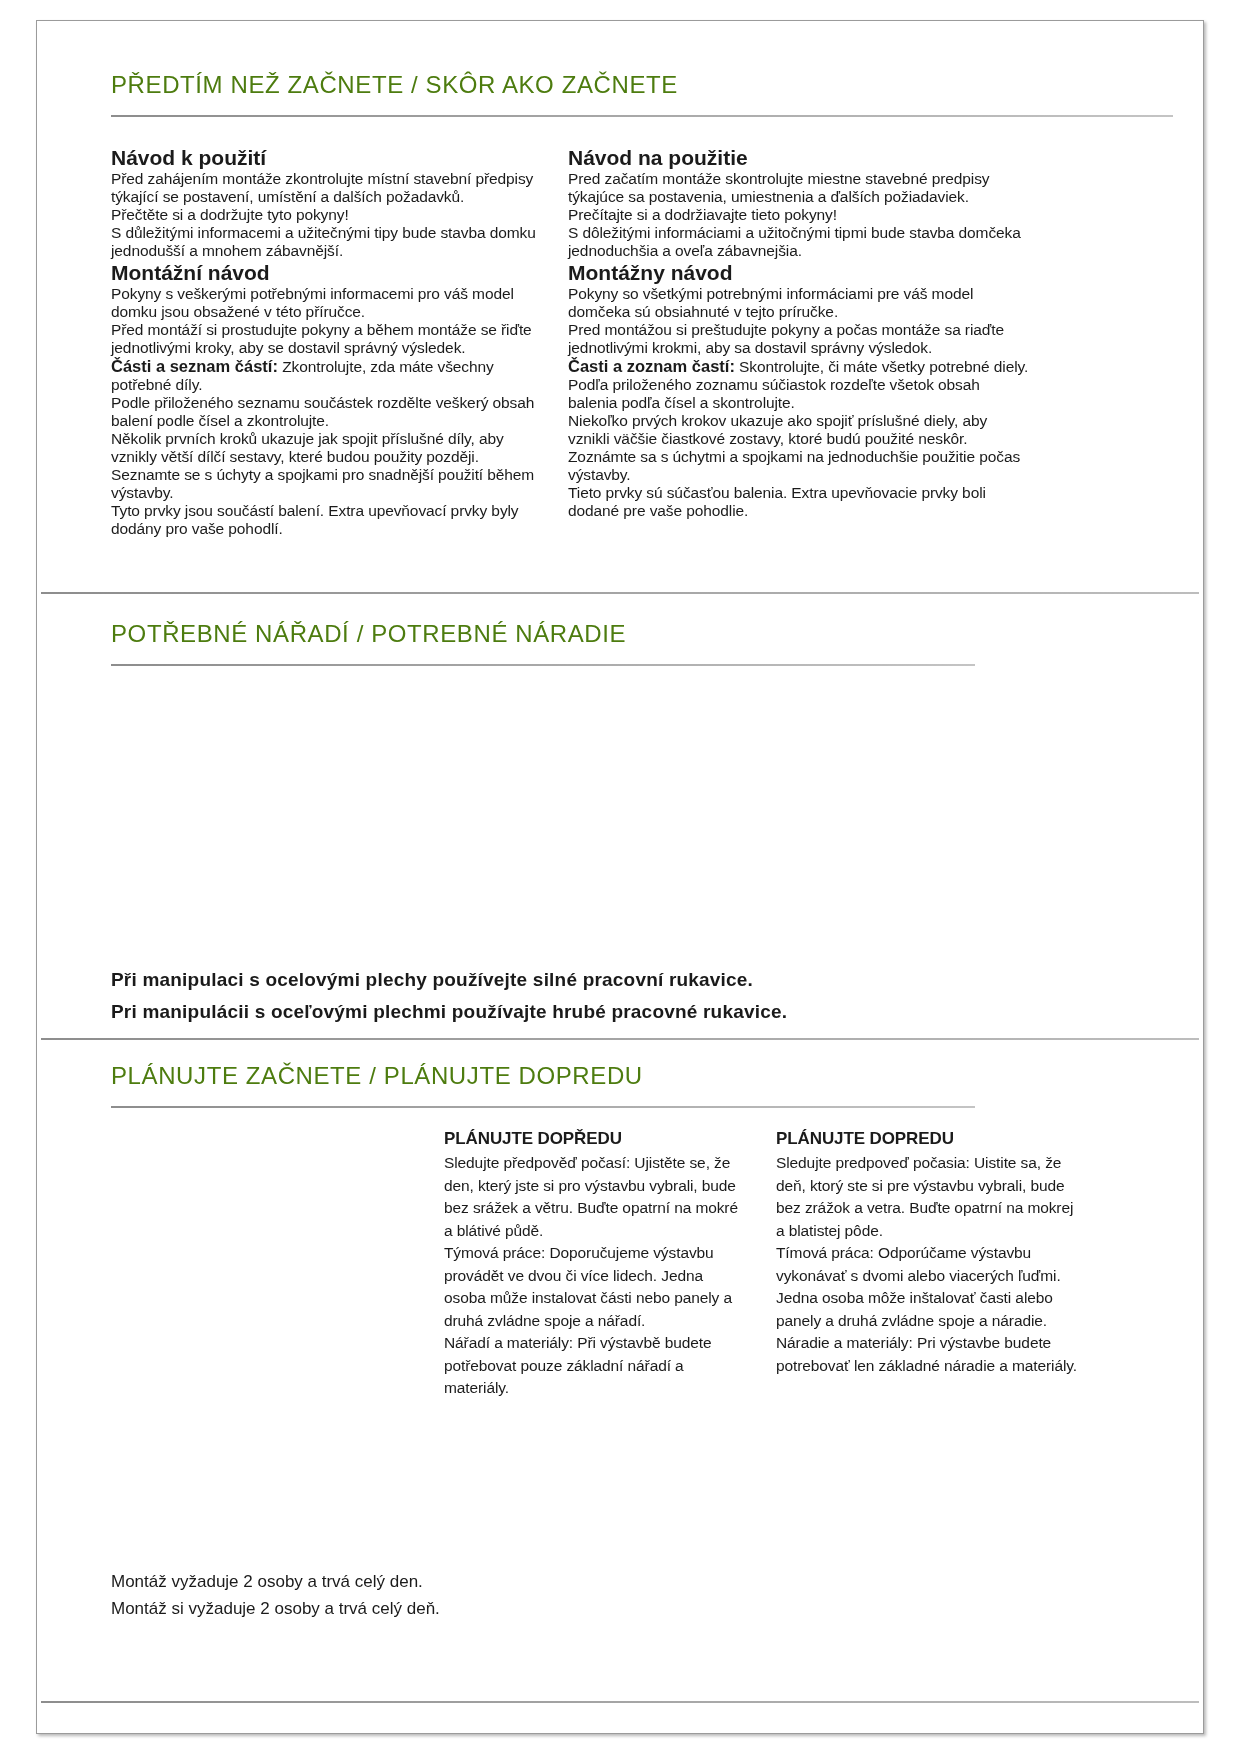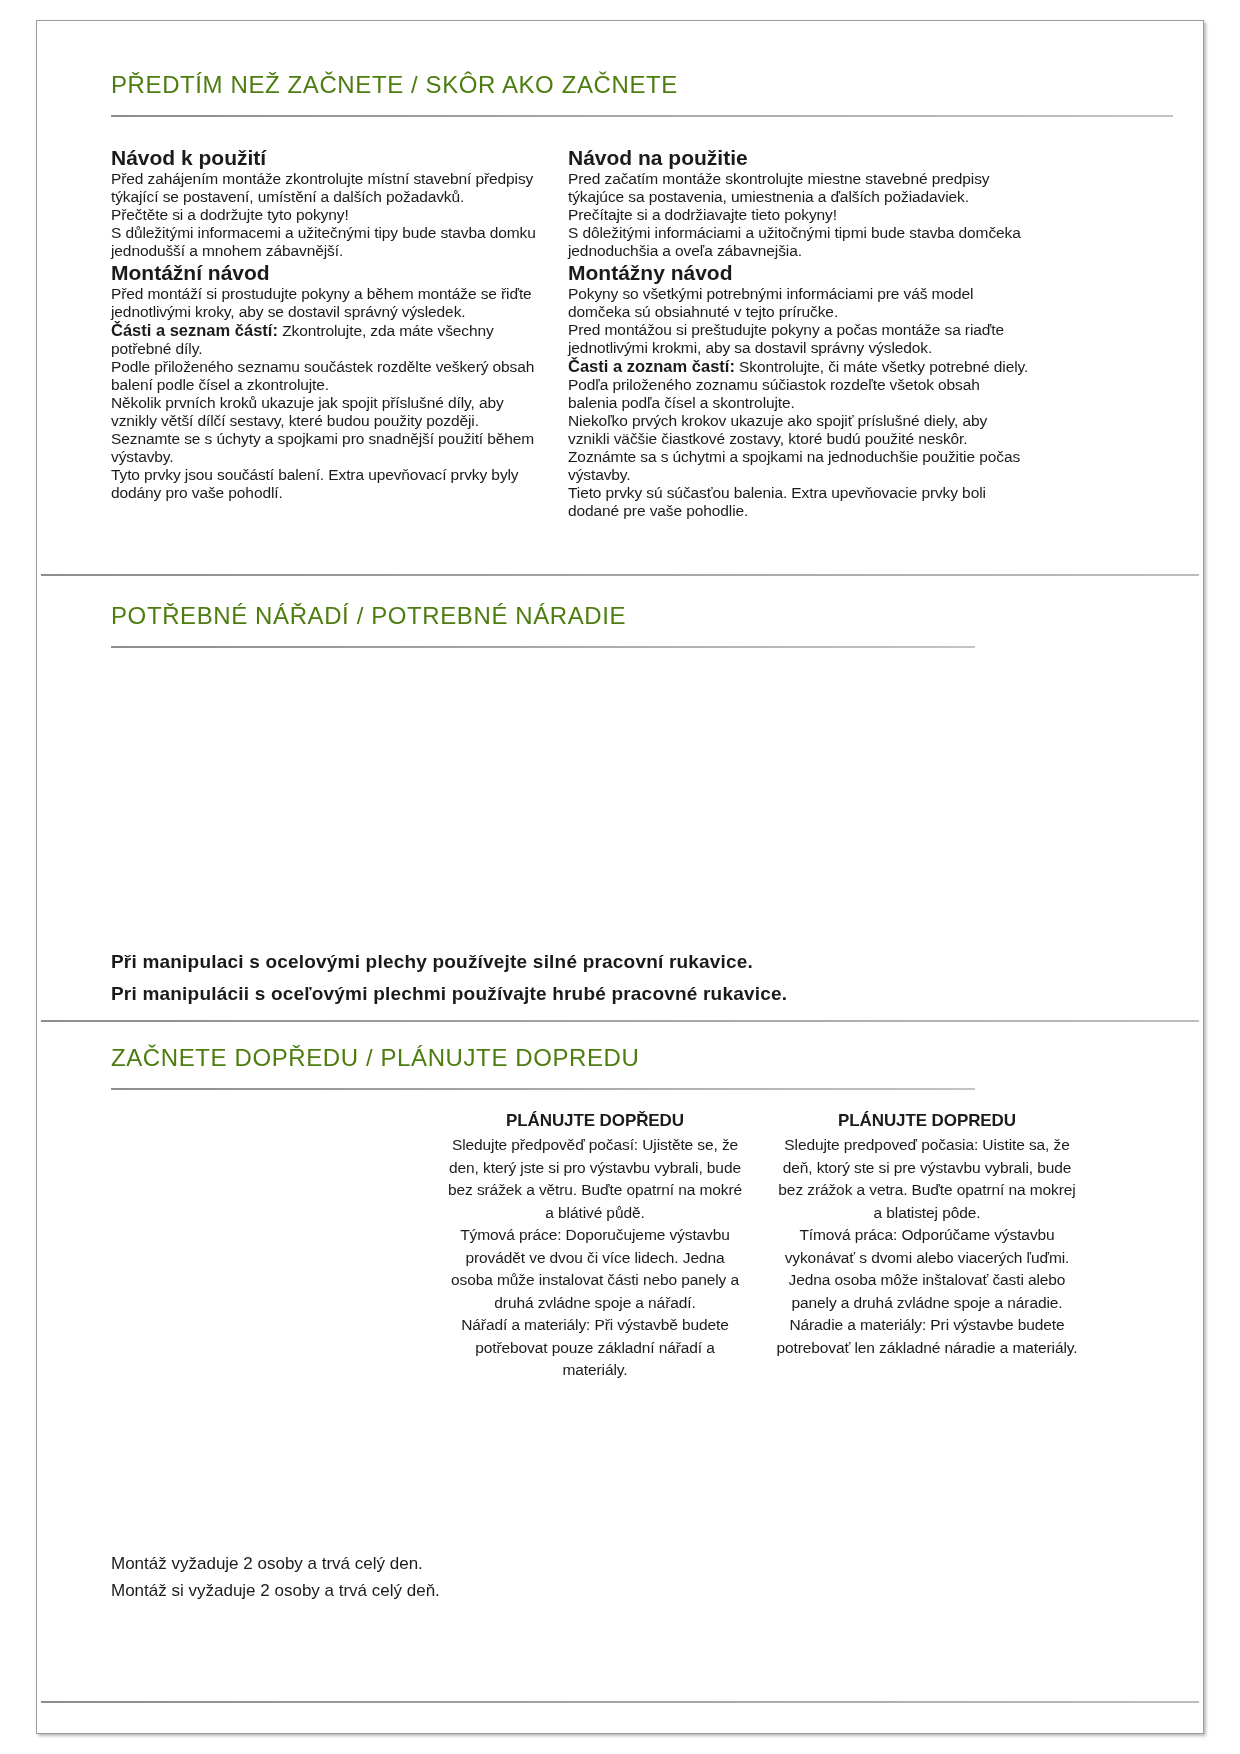--- a/index.html
+++ b/index.html
@@ -63,21 +63,21 @@
     font-weight: bold;
     font-size: 19px;
     line-height: 32px;
     letter-spacing: 0.2px;
     color: #1a1a1a;
   }
   .sec2-end-rule { margin-top: 10px; }
 
   
   .sec3-title-wrap { margin-top: 22px; }
-  .cols3 { display: flex; margin-top: 18px; text-align: center; }
+  .cols3 { display: flex; margin-top: 18px; }
   .plan-spacer { width: 333px; flex: 0 0 333px; }
   .plan-col { width: 302px; margin-right: 30px; }
   .plan-col .bh {
     font-weight: bold;
     font-size: 17px;
     line-height: 26px;
   }
   .plan-col p {
     font-size: 15.5px;
     line-height: 22.5px;
@@ -104,20 +104,21 @@
     <h1 class="section-title">PŘEDTÍM NEŽ ZAČNETE / SKÔR AKO ZAČNETE</h1>
     <div class="content-rule"></div>
 
     <div class="cols">
       <div class="col col-cz">
         <p class="bh">Návod k použití</p>
         <p>Před zahájením montáže zkontrolujte místní stavební předpisy týkající se postavení, umístění a dalších požadavků.</p>
         <p>Přečtěte si a dodržujte tyto pokyny!</p>
         <p>S důležitými informacemi a užitečnými tipy bude stavba domku jednodušší a mnohem zábavnější.</p>
         <p class="bh">Montážní návod</p>
+        <p>Pokyny s veškerými potřebnými informacemi pro váš model domku jsou obsažené v této příručce.</p>
         <p>Před montáží si prostudujte pokyny a během montáže se řiďte jednotlivými kroky, aby se dostavil správný výsledek.</p>
         <p><b>Části a seznam částí:</b> <span>Zkontrolujte, zda máte všechny potřebné díly.</span></p>
         <p>Podle přiloženého seznamu součástek rozdělte veškerý obsah balení podle čísel a zkontrolujte.</p>
         <p>Několik prvních kroků ukazuje jak spojit příslušné díly, aby vznikly větší dílčí sestavy, které budou použity později.</p>
         <p>Seznamte se s úchyty a spojkami pro snadnější použití během výstavby.</p>
         <p>Tyto prvky jsou součástí balení. Extra upevňovací prvky byly dodány pro vaše pohodlí.</p>
       </div>
 
       <div class="col col-sk">
         <p class="bh">Návod na použitie</p>
@@ -146,21 +147,21 @@
 
     <div class="warning">
       <p>Při manipulaci s ocelovými plechy používejte silné pracovní rukavice.</p>
       <p>Pri manipulácii s oceľovými plechmi používajte hrubé pracovné rukavice.</p>
     </div>
   </div>
 
   <div class="full-rule sec2-end-rule"></div>
 
   <div class="content sec3-title-wrap">
-    <h1 class="section-title">ZAČNETE DOPŘEDU / PLÁNUJTE DOPREDU</h1>
+    <h1 class="section-title">PLÁNUJTE ZAČNETE / PLÁNUJTE DOPREDU</h1>
     <div class="content-rule short"></div>
 
     <div class="cols3">
       <div class="plan-spacer"></div>
 
       <div class="plan-col">
         <p class="bh">PLÁNUJTE DOPŘEDU</p>
         <p>Sledujte předpověď počasí: Ujistěte se, že den, který jste si pro výstavbu vybrali, bude bez srážek a větru. Buďte opatrní na mokré a blátivé půdě.</p>
         <p>Týmová práce: Doporučujeme výstavbu provádět ve dvou či více lidech. Jedna osoba může instalovat části nebo panely a druhá zvládne spoje a nářadí.</p>
         <p>Nářadí a materiály: Při výstavbě budete potřebovat pouze základní nářadí a materiály.</p>

